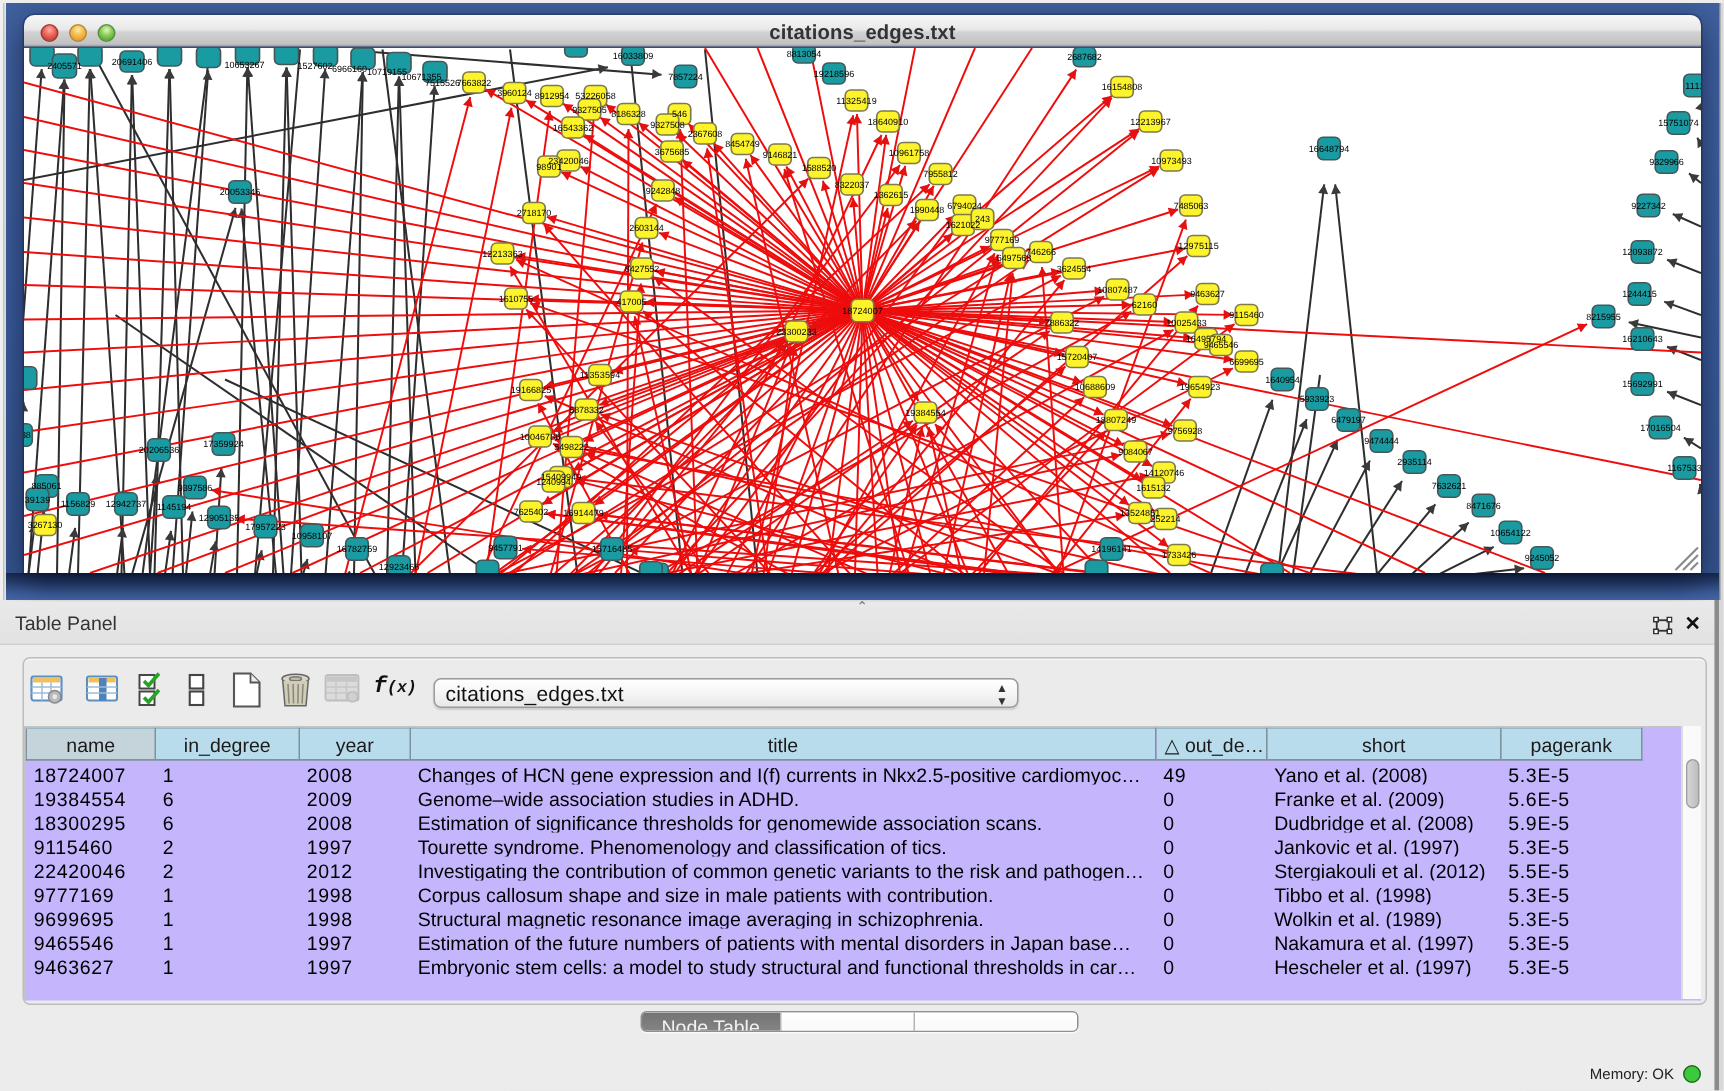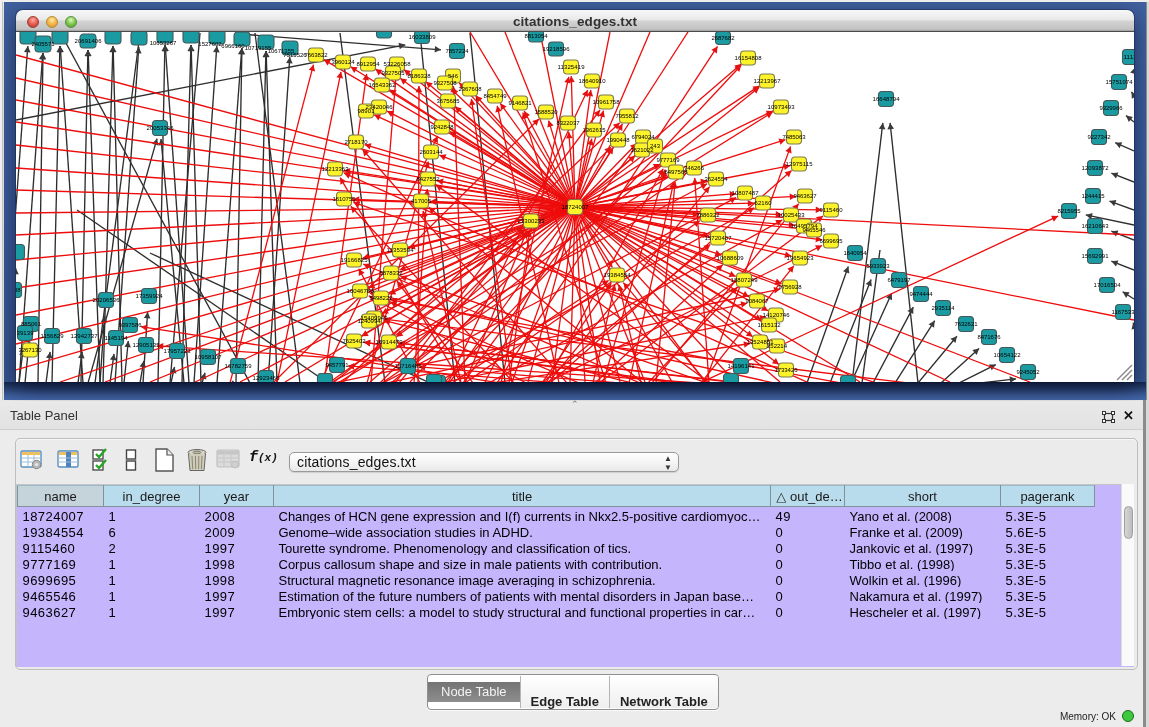--- a/index.html
+++ b/index.html
@@ -69,23 +69,23 @@
   font-size:13px; letter-spacing:0.45px;}
 tbody td.c4, tbody td.c6 { letter-spacing:0; }
 col.c1 {width:86px;} col.c2 {width:96px;} col.c3 {width:74px;} col.c4 {width:497px;}
 col.c5 {width:74px;} col.c6 {width:156px;} col.c7 {width:94px;}
 
 #sb { position:absolute; left:1121px; top:484px; width:13px; height:182px; background:#fafafa; border-left:1px solid #dcdcdc; }
 #sbthumb { position:absolute; left:1.5px; top:22px; width:9px; height:33px; border-radius:5px;
   background:linear-gradient(90deg,#d6d6d6,#bdbdbd); border:1px solid #9e9e9e; }
 
 
-#tabs { position:absolute; left:427px; top:674px; height:36px; display:flex;
+#tabs { position:absolute; left:427px; top:674px; height:14px; display:flex;
   border:1px solid #8f8f8f; border-radius:4px; overflow:hidden; background:#fff;
-  box-shadow:0 1px 0 rgba(255,255,255,0.7);align-items:center; }
+  box-shadow:0 1px 0 rgba(255,255,255,0.7); }
 .tab { height:20px; line-height:19px; font-size:13px; font-weight:700; color:#222;
   padding:16px 10px; background:linear-gradient(180deg,#ffffff,#efefef); border-left:1px solid #b5b5b5; }
 .tab.sel { background:linear-gradient(180deg,#747474,#8d8d8d); color:#f3f3f3; border-left:none; font-weight:400; padding:0 13px;}
 
 
 #mem { position:absolute; right:33px; top:711px; font-size:10px; color:#222; }
 #memdot { position:absolute; right:15px; top:710px; width:12px; height:12px; border-radius:50%;
   background:#3dc93d; border:1.5px solid #1e6b1e; }
 </style>
 </head>
@@ -992,60 +992,78 @@
 <tr>
           <td class="c1">19384554</td>
           <td class="c2">6</td>
           <td class="c3">2009</td>
           <td class="c4">Genome–wide association studies in ADHD.</td>
           <td class="c5">0</td>
           <td class="c6">Franke et al. (2009)</td>
           <td class="c7">5.6E-5</td>
         </tr>
 <tr>
+          <td class="c1">18300295</td>
+          <td class="c2">6</td>
+          <td class="c3">2008</td>
+          <td class="c4">Estimation of significance thresholds for genomewide association scans.</td>
+          <td class="c5">0</td>
+          <td class="c6">Dudbridge et al. (2008)</td>
+          <td class="c7">5.9E-5</td>
+        </tr>
+<tr>
           <td class="c1">9115460</td>
           <td class="c2">2</td>
           <td class="c3">1997</td>
           <td class="c4">Tourette syndrome. Phenomenology and classification of tics.</td>
           <td class="c5">0</td>
           <td class="c6">Jankovic et al. (1997)</td>
           <td class="c7">5.3E-5</td>
+        </tr>
+<tr>
+          <td class="c1">22420046</td>
+          <td class="c2">2</td>
+          <td class="c3">2012</td>
+          <td class="c4">Investigating the contribution of common genetic variants to the risk and pathogen…</td>
+          <td class="c5">0</td>
+          <td class="c6">Stergiakouli et al. (2012)</td>
+          <td class="c7">5.5E-5</td>
         </tr>
 <tr>
           <td class="c1">9777169</td>
           <td class="c2">1</td>
           <td class="c3">1998</td>
           <td class="c4">Corpus callosum shape and size in male patients with contribution.</td>
           <td class="c5">0</td>
           <td class="c6">Tibbo et al. (1998)</td>
           <td class="c7">5.3E-5</td>
         </tr>
 <tr>
           <td class="c1">9699695</td>
           <td class="c2">1</td>
           <td class="c3">1998</td>
           <td class="c4">Structural magnetic resonance image averaging in schizophrenia.</td>
           <td class="c5">0</td>
-          <td class="c6">Wolkin et al. (1996)</td>
+          <td class="c6">Wolkin et al. (1989)</td>
           <td class="c7">5.3E-5</td>
         </tr>
 <tr>
           <td class="c1">9465546</td>
           <td class="c2">1</td>
           <td class="c3">1997</td>
           <td class="c4">Estimation of the future numbers of patients with mental disorders in Japan base…</td>
           <td class="c5">0</td>
           <td class="c6">Nakamura et al. (1997)</td>
           <td class="c7">5.3E-5</td>
         </tr>
 <tr>
           <td class="c1">9463627</td>
           <td class="c2">1</td>
           <td class="c3">1997</td>
-          <td class="c4">Embryonic stem cells: a model to study structural and functional properties in car…</td>
+          <td class="c4">Embryonic stem cells: a model to study structural and functional thresholds in car…</td>
           <td class="c5">0</td>
           <td class="c6">Hescheler et al. (1997)</td>
           <td class="c7">5.3E-5</td>
         </tr>
 </tbody>
 </table>
 </div>
 <div id="sb">
     <div id="sbthumb"></div>
   </div>

